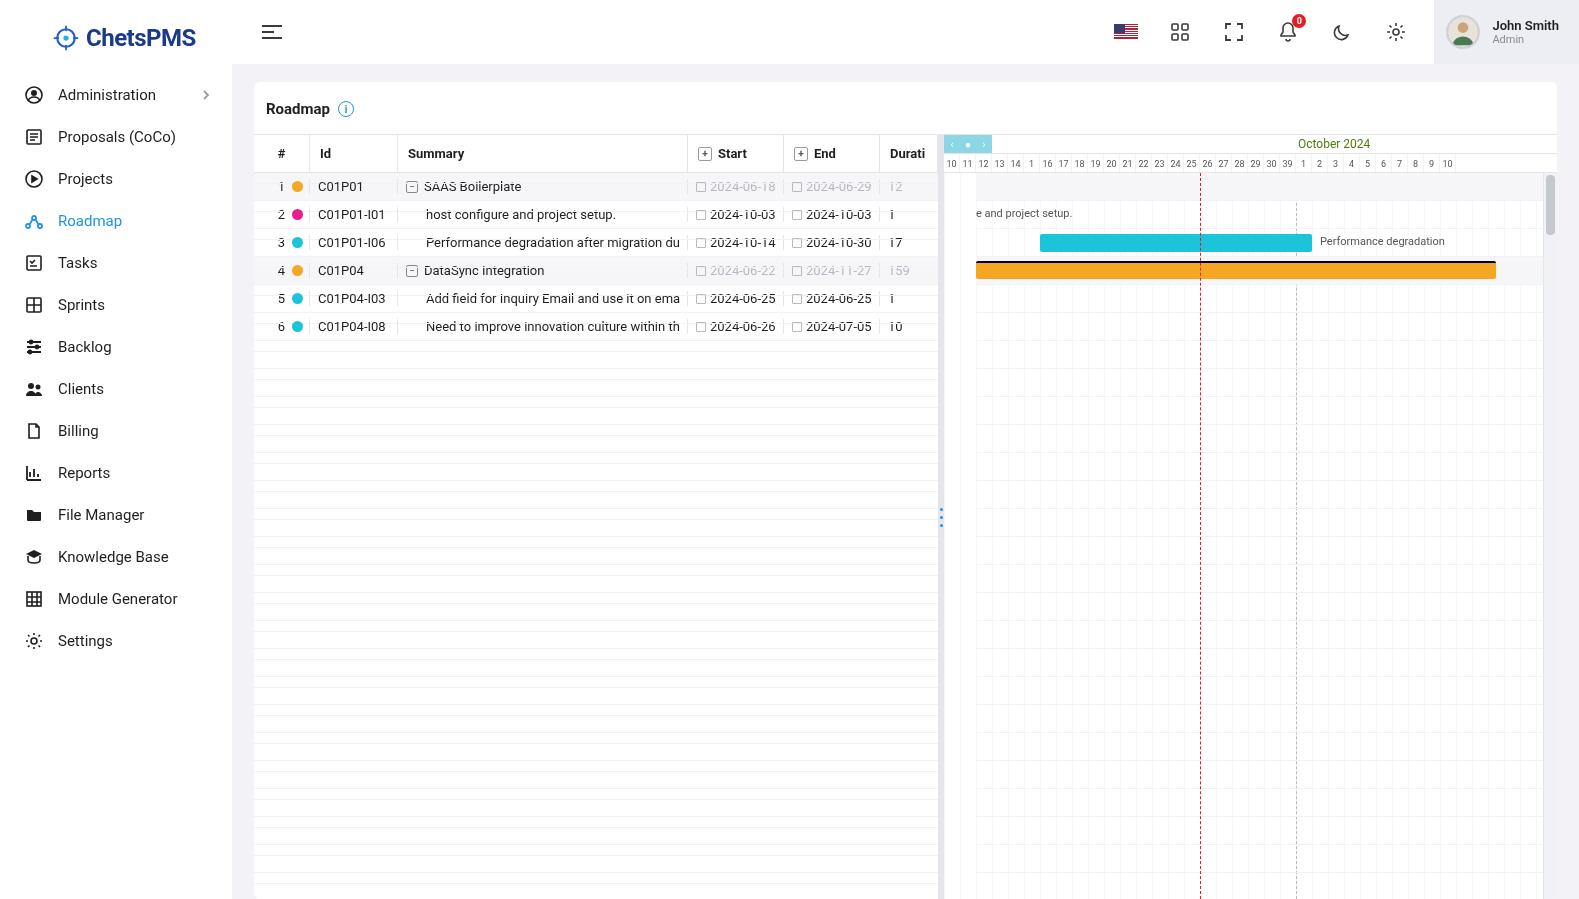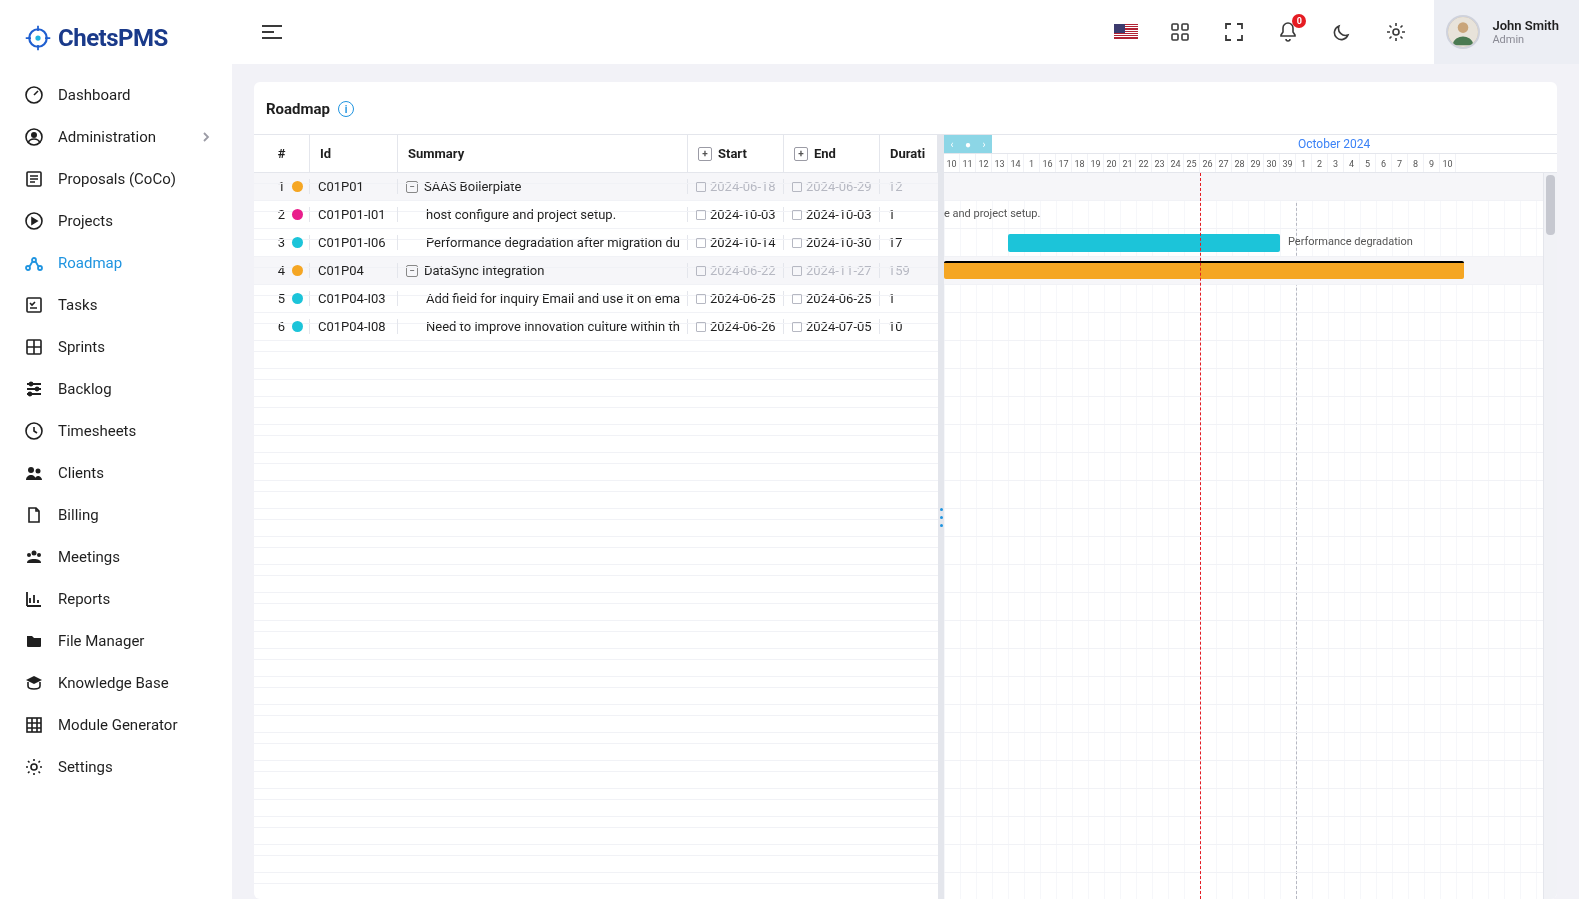--- a/index.html
+++ b/index.html
@@ -25,20 +25,21 @@
 .main { flex: 1; display: flex; flex-direction: column; }
 
 
 .logo {
   display: flex;
   align-items: center;
   padding: 14px 24px 22px 24px;
   font-size: 24px;
   font-weight: 700;
   color: #1a3a8a;
+  margin-left: 28px;
 }
 .logo-mark {
   width: 28px; height: 28px;
   margin-right: 6px;
   display:inline-flex; align-items:center; justify-content:center;
 }
 .logo-text { letter-spacing: -0.5px; }
 
 
 .nav { list-style: none; padding: 0 8px; }
@@ -262,38 +263,38 @@
   width:16px; height:18px;
   background:#8cd6e6;
   display:inline-flex; align-items:center; justify-content:center;
   color:#fff; font-size:10px;
   cursor:pointer;
 }
 .month-label {
   position:absolute;
   top:2px;
   font-size:12px;
-  color:#3b82f6;
+  color:#4d7c0f;
 }
 .gantt-header-days {
   position:absolute; left:0; right:0; top:19px; height:19px;
   display:flex;
 }
 .day {
   width:16px;
   border-right:1px solid #f1f2f6;
   display:flex; align-items:center; justify-content:center;
   font-size:9px; color:#555;
 }
 
 .gantt-body {
   flex:1; position:relative; overflow:hidden;
 }
 .gantt-rows {
-  position:absolute; inset:0;
+  position:absolute; inset:0;margin-left:32px;
 }
 .gantt-row {
   height:28px;
   border-bottom:1px solid #f1f2f6;
   position:relative;
 }
 .gantt-row.parent { background:#f6f6f9; }
 .vline {
   position:absolute; top:0; bottom:0; width:0;
   border-left:1px dashed;
@@ -349,29 +350,20 @@
             <circle cx="16" cy="16" r="10" fill="none" stroke="#1f5fd0" stroke-width="2.5"></circle>
             <path d="M16 2v6M16 24v6M2 16h6M24 16h6" stroke="#1f5fd0" stroke-width="2" fill="none"></path>
             <circle cx="16" cy="16" r="3" fill="#1fb4e0"></circle>
           </svg>
       </span>
       <span class="logo-text">ChetsPMS</span>
     </div>
     <ul class="nav" id="nav">
         <li class="nav-item">
           <span class="nav-icon">
-            <svg width="18" height="18" viewBox="0 0 18 18" fill="none" stroke="currentColor" stroke-width="1.6">
-              <circle cx="9" cy="9" r="8"></circle>
-              <path d="M9 9l4-4"></path>
-            </svg>
-          </span>
-          <span>Dashboard</span>
-        </li>
-        <li class="nav-item">
-          <span class="nav-icon">
             <svg width="18" height="18" viewBox="0 0 18 18" fill="currentColor">
               <circle cx="9" cy="9" r="8" fill="none" stroke="currentColor" stroke-width="1.6"></circle>
               <circle cx="9" cy="7" r="3"></circle>
               <path d="M3 15c1-3 4-4 6-4s5 1 6 4" fill="none" stroke="currentColor" stroke-width="1.6"></path>
             </svg>
           </span>
           <span>Administration</span>
           <span class="chevron">
             <svg width="8" height="12" viewBox="0 0 8 12" fill="none" stroke="currentColor" stroke-width="1.8">
               <path d="M2 2l4 4-4 4"></path>
@@ -431,56 +423,36 @@
               <path d="M2 4h14M2 9h14M2 14h14"></path>
               <circle cx="6" cy="4" r="1.5" fill="currentColor"></circle>
               <circle cx="12" cy="9" r="1.5" fill="currentColor"></circle>
               <circle cx="5" cy="14" r="1.5" fill="currentColor"></circle>
             </svg>
           </span>
           <span>Backlog</span>
         </li>
         <li class="nav-item">
           <span class="nav-icon">
-            <svg width="18" height="18" viewBox="0 0 18 18" fill="none" stroke="currentColor" stroke-width="1.6">
-              <circle cx="9" cy="9" r="8"></circle>
-              <path d="M9 5v4l3 2"></path>
-            </svg>
-          </span>
-          <span>Timesheets</span>
-        </li>
-        <li class="nav-item">
-          <span class="nav-icon">
             <svg width="18" height="18" viewBox="0 0 18 18" fill="currentColor">
               <circle cx="6" cy="6" r="3"></circle>
               <circle cx="13" cy="7" r="2.5"></circle>
               <path d="M1 16c0-3 2.5-5 5-5s5 2 5 5M10 16c0-2.5 1.5-4 3-4s4 1.5 4 4"></path>
             </svg>
           </span>
           <span>Clients</span>
         </li>
         <li class="nav-item">
           <span class="nav-icon">
             <svg width="18" height="18" viewBox="0 0 18 18" fill="none" stroke="currentColor" stroke-width="1.6">
               <path d="M4 2h7l3 3v11H4z"></path>
               <path d="M11 2v3h3"></path>
             </svg>
           </span>
           <span>Billing</span>
-        </li>
-        <li class="nav-item">
-          <span class="nav-icon">
-            <svg width="18" height="18" viewBox="0 0 18 18" fill="currentColor">
-              <circle cx="9" cy="5" r="2.5"></circle>
-              <circle cx="4" cy="7" r="2"></circle>
-              <circle cx="14" cy="7" r="2"></circle>
-              <path d="M2 15c0-3 3-4 7-4s7 1 7 4"></path>
-            </svg>
-          </span>
-          <span>Meetings</span>
         </li>
         <li class="nav-item">
           <span class="nav-icon">
             <svg width="18" height="18" viewBox="0 0 18 18" fill="none" stroke="currentColor" stroke-width="1.8">
               <path d="M2 16V2M2 16h14"></path>
               <path d="M5 13V8M9 13V5M13 13v-3"></path>
             </svg>
           </span>
           <span>Reports</span>
         </li>

